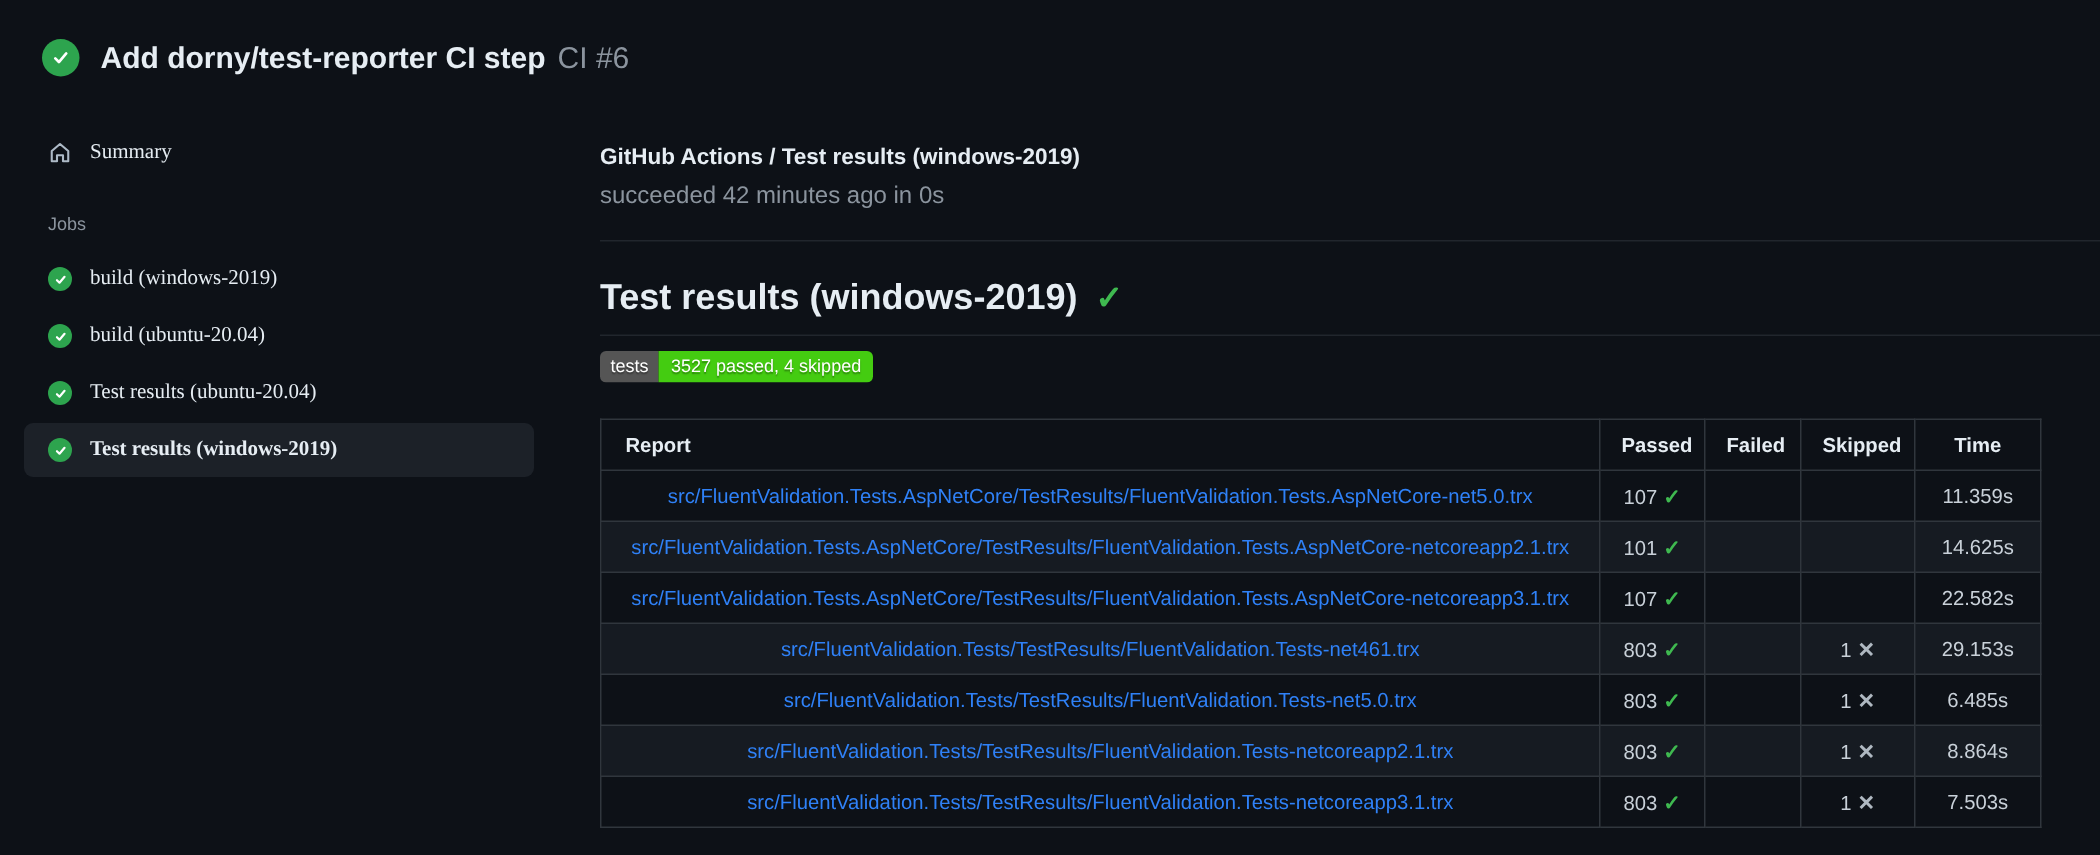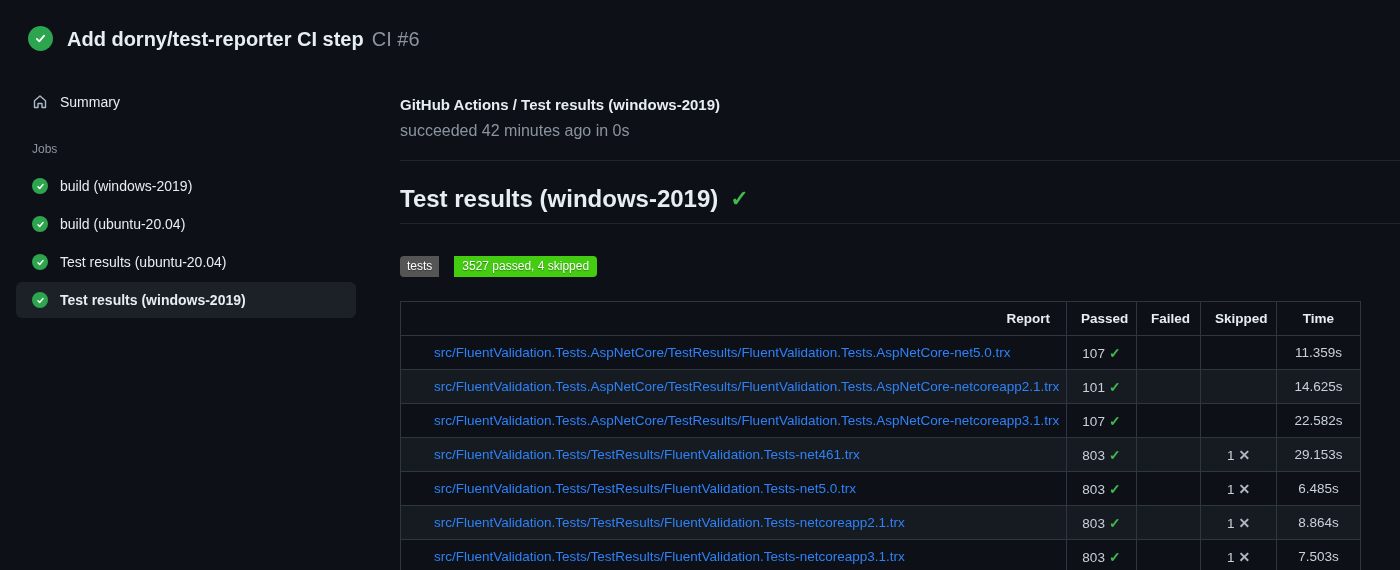--- a/index.html
+++ b/index.html
@@ -26,57 +26,57 @@
   .check-circle.lg { width: 25px; height: 25px; }
   .check-circle.sm { width: 16px; height: 16px; }
   .run-title { font-size: 20px; font-weight: 700; margin: 0; line-height: 1.2; }
   .run-number { color: #8b949e; font-weight: 400; font-size: 20px; margin-left: 8px; }
 
   
   .sidebar { position: absolute; left: 16px; top: 84px; width: 340px; }
   .sidebar-item {
     display: flex; align-items: center; gap: 12px;
     padding: 10px 16px; font-size: 14px; border-radius: 6px;
-    color: #e6edf3; cursor: pointer;
+    color: #e6edf3; cursor: pointer; font-family: Liberation Serif, serif;
   }
   .home-icon { display: inline-flex; width: 16px; flex: none; color: #adbac7; }
   .jobs-label { color: #8b949e; font-size: 12px; padding: 22px 16px 10px; }
   .job-item { margin-top: 2px; }
   .job-item.selected { background: #1c2128; font-weight: 700; }
 
   
   .main { position: absolute; left: 400px; top: 96px; width: 1000px; }
   .job-title { font-size: 15px; font-weight: 700; line-height: 1.2; }
   .job-status { font-size: 16px; color: #8b949e; margin-top: 8px; }
   .divider { border: none; border-top: 1px solid #21262d; margin: 20px 0 0; }
 
   .results-heading {
     font-size: 24px; font-weight: 700; margin: 24px 0 0;
     padding-bottom: 10px; border-bottom: 1px solid #21262d;
     display: flex; align-items: center;
   }
   .heading-check { color: #3fb950; font-size: 22px; font-weight: 700; margin-left: 12px; }
 
   .badge {
-    margin-top: 32px; display: inline-flex; font-size: 12px;
+    margin-top: 10px; display: inline-flex; font-size: 12px;
     border-radius: 4px; overflow: hidden; line-height: 1;
-    text-shadow: 0 1px 1px rgba(0,0,0,.35); color: #ffffff; gap: 15px;
+    text-shadow: 0 1px 1px rgba(0,0,0,.35); color: #ffffff;
   }
   .badge-label { background: #555555; padding: 4px 7px 5px; }
   .badge-value { background: #44cc11; padding: 4px 8px 5px; }
 
   
   table.results {
     margin-top: 24px; border-collapse: collapse;
     width: 960px; font-size: 13.5px; table-layout: fixed;
   }
   .results th, .results td { border: 1px solid #30363d; height: 34px; padding: 0 14px; }
   .results th { font-weight: 700; text-align: center; color: #e6edf3; }
-  .results th.col-report { text-align: right; padding: 2px 16px; }
-  .results td.report-cell { text-align: left; padding: 0 33px; overflow: hidden; white-space: nowrap; }
+  .results th.col-report { text-align: left; padding: 2px 16px; }
+  .results td.report-cell { text-align: center; padding: 0 0; overflow: hidden; white-space: nowrap; }
   .results td.num { text-align: center; color: #c9d1d9; white-space: nowrap; }
   .results tbody tr:nth-child(even) { background: #161b22; }
   .results col.c-report { width: 666px; }
   .results col.c-passed { width: 70px; }
   .results col.c-failed { width: 64px; }
   .results col.c-skipped { width: 76px; }
   .results col.c-time { width: 84px; }
   a.report-link { color: #2f81f7; text-decoration: none; cursor: pointer; }
   .check-icon { color: #3fb950; font-weight: 700; margin-left: 4px; font-size: 14px; }
   .x-icon { color: #afb8c1; font-weight: 700; margin-left: 4px; font-size: 14px; }

